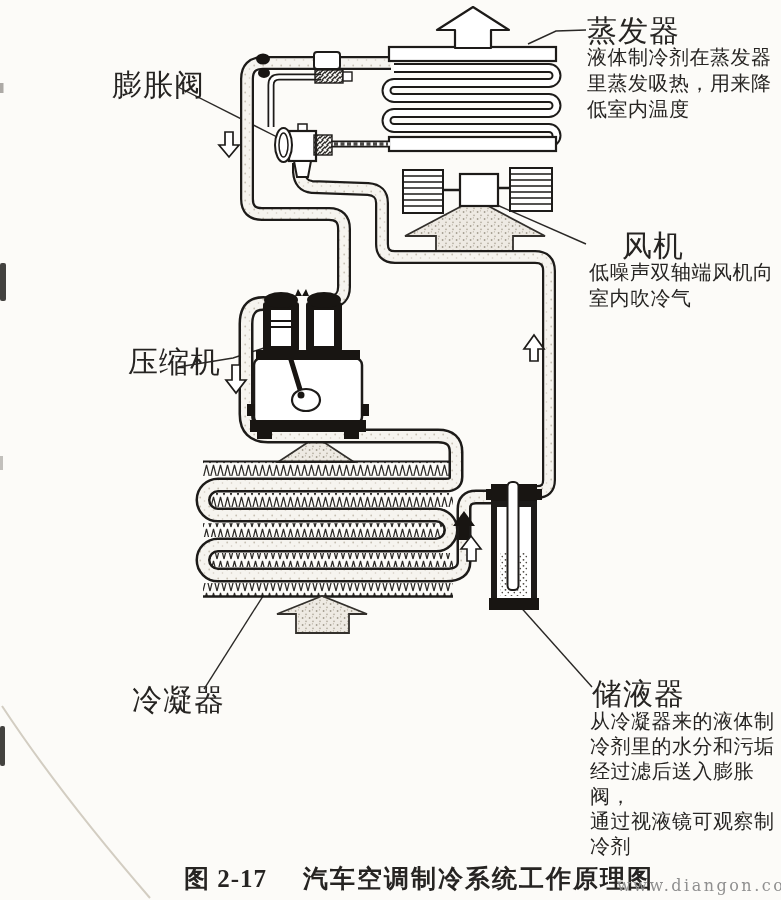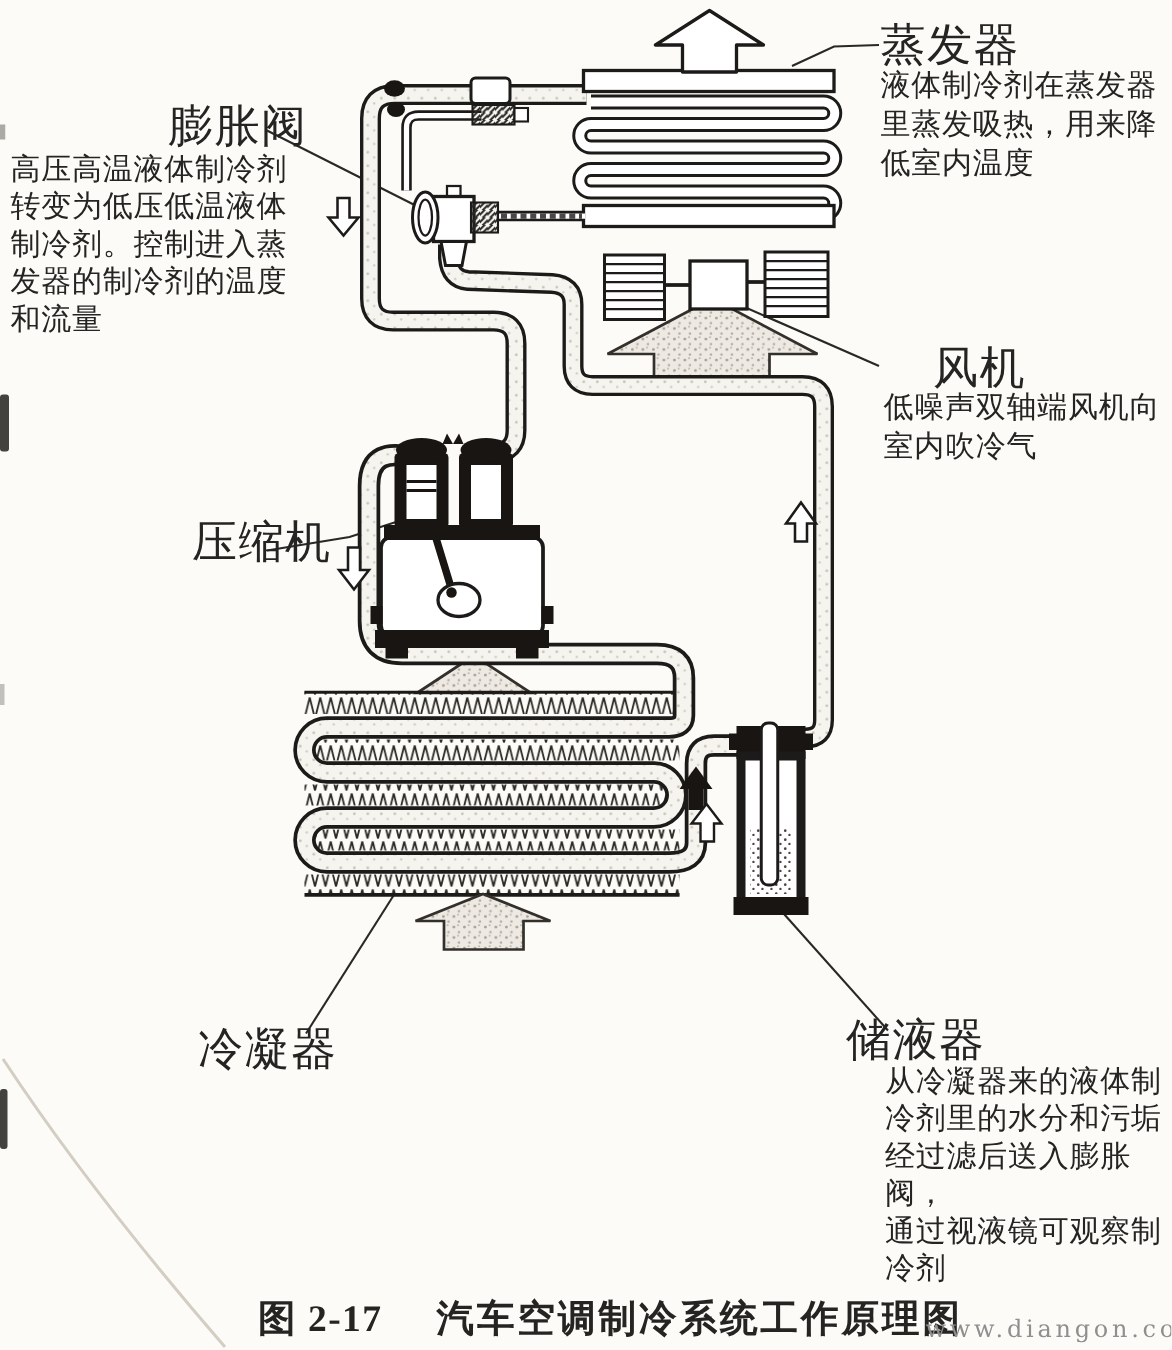--- a/index.html
+++ b/index.html
@@ -23,21 +23,21 @@
     font-size:20px;line-height:25px;
     letter-spacing:0.5px;
     white-space:pre-line;
   }
   .desc.lh26{line-height:26px;}
   .caption{
     position:absolute;left:172px;top:862px;
     font-size:25px;font-weight:bold;
     letter-spacing:2px;white-space:nowrap;
   }
-  .caption .fig-no{margin-right:36px;letter-spacing:1px;}
+  .caption .fig-no{margin-right:36px;letter-spacing:1px;margin-left:12px;}
   .watermark{
     position:absolute;left:617px;top:876px;
     font-family:"DejaVu Serif",serif;
     font-size:16px;color:#8f8f8f;letter-spacing:2.5px;
     white-space:nowrap;
   }
 </style>
 </head>
 <body>
 
@@ -201,40 +201,35 @@
     <polygon points="473,7 437,30 455,30 455,48 491,48 491,30 509,30" fill="#ffffff" stroke="#1d1b19" stroke-width="2.2" stroke-linejoin="round"></polygon>
 
     <polygon points="322,596 277,614 296,614 296,633 349,633 349,614 367,614" fill="url(#stip)" stroke="#33302c" stroke-width="1.8"></polygon>
 
     <polygon points="225,132 233,132 233,145 239,145 229,157 219,145 225,145" fill="#ffffff" stroke="#1d1b19" stroke-width="1.7"></polygon>
     <polygon points="232,365 240,365 240,380 246,380 236,393 226,380 232,380" fill="#ffffff" stroke="#1d1b19" stroke-width="1.7"></polygon>
     <polygon points="534,335 544,349 538,349 538,361 530,361 530,349 524,349" fill="#ffffff" stroke="#1d1b19" stroke-width="1.7"></polygon>
   </svg>
 
   <div class="lbl" style="left:112px;top:73px">膨胀阀</div>
-  <div class="desc" style="left:7px;top:101px;width:202px">高压高温液体制冷剂
-转变为低压低温液体
-制冷剂。控制进入蒸
-发器的制冷剂的温度
-和流量</div>
 
   <div class="lbl" style="left:587px;top:19px">蒸发器</div>
   <div class="desc lh26" style="left:587px;top:44px;width:196px">液体制冷剂在蒸发器
 里蒸发吸热，用来降
 低室内温度</div>
 
   <div class="lbl" style="left:622px;top:234px">风机</div>
   <div class="desc lh26" style="left:589px;top:259px;width:196px">低噪声双轴端风机向
 室内吹冷气</div>
 
   <div class="lbl" style="left:128px;top:350px">压缩机</div>
 
   <div class="lbl" style="left:132px;top:688px">冷凝器</div>
 
-  <div class="lbl" style="left:564px;top:682px">储液器</div>
+  <div class="lbl" style="left:592px;top:682px">储液器</div>
   <div class="desc" style="left:590px;top:709px;width:200px">从冷凝器来的液体制
 冷剂里的水分和污垢
 经过滤后送入膨胀阀，
 通过视液镜可观察制
 冷剂</div>
 
   <div class="caption">
     <span class="fig-no">图 2-17</span><span>汽车空调制冷系统工作原理图</span>
   </div>
 

